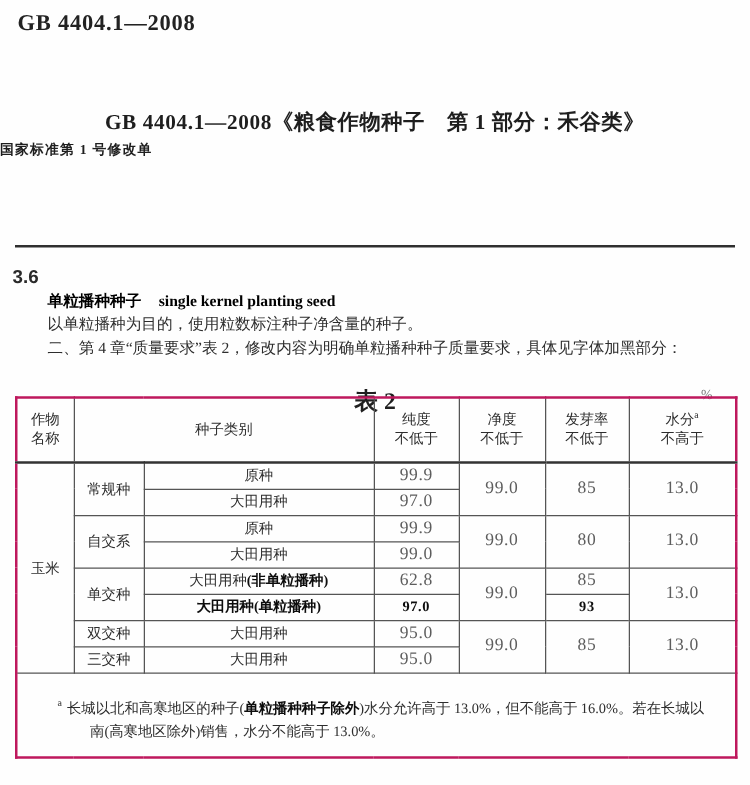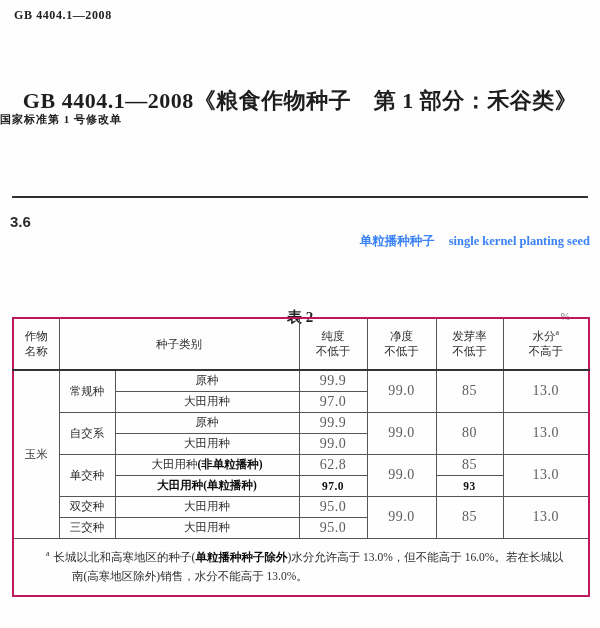--- a/index.html
+++ b/index.html
@@ -10,55 +10,55 @@
     color:#2d2d2d;
   }
   .page {
     position:relative;
     width:600px; height:628px;
     background:#fefefe;
     overflow:hidden;
   }
   .doc-code {
     position:absolute; top:8px; left:14px;
-    font-weight:bold; font-size:12px; letter-spacing:0.6px;
+    font-weight:bold; font-size:18px; letter-spacing:0.6px;
     color:#222;
     font-family:Liberation Serif, serif;
   }
   .title1 {
     position:absolute; top:86px; left:0; width:100%;
-    text-align:center; font-weight:bold; font-size:22px; color:#1e1e1e;
+    text-align:center; font-weight:bold; font-size:17px; color:#1e1e1e;
     letter-spacing:0.5px;
   }
   .title2 {
     position:absolute; top:112px; left:0; width:100%;
     text-align:left; font-weight:bold; font-size:11px; color:#1e1e1e;
     letter-spacing:1px;
   }
   .rule {
     position:absolute; top:196px; left:12px; width:576px; height:2px;
     background:#2f2f2f;
   }
   .content {
     position:absolute; top:213px; left:10px; width:580px;
     font-size:12.5px; line-height:18.5px; color:#2d2d2d;
   }
   .para { text-indent:28px; }
   .clause-no {
     font-family:"Liberation Sans","DejaVu Sans",sans-serif;
     font-weight:600; font-size:15px; color:#2a2a2a;
   }
-  .term-line { text-indent:28px; font-weight:bold; color:#3b82f6;text-align:right; }
+  .term-line { text-indent:28px; font-weight:bold; color:#000000; }
   .term-en { font-family:"Liberation Serif","DejaVu Serif",serif; margin-left:14px; }
   .caption-row {
     position:absolute; top:308px; left:12px; width:576px; height:18px;
   }
   .caption-row .caption {
     display:block; width:100%; text-align:center;
-    font-weight:bold; font-size:15px; color:#1f1f1f;
+    font-weight:bold; font-size:19px; color:#1f1f1f;
   }
   .caption-row .unit {
     position:absolute; right:18px; top:2px;
     font-size:11px; color:#777;
   }
   table.gbtable {
     position:absolute; top:317px; left:12px; width:576px;
     border-collapse:collapse;
     border:2px solid #be185d;
     font-size:11.5px; color:#2d2d2d;
@@ -67,21 +67,21 @@
   .gbtable td { border:1px solid #555; text-align:center; vertical-align:middle; padding:0 2px; }
   .gbtable thead td { border-bottom-width:2px; border-bottom-color:#333; line-height:15px; height:52px; }
   .gbtable tbody tr { height:21px; }
   .num { font-size:14px; color:#5d5d5d; letter-spacing:0.5px; }
   .bold-cell { font-weight:bold; color:#0d0d0d; }
   .bold-cell.num { color:#0d0d0d; font-size:11.5px; }
   .seg-bold { font-weight:bold; color:#0d0d0d; }
   sup.fn { font-size:8px; vertical-align:super; line-height:0; }
   td.footnote-cell {
     text-align:left; font-size:11.5px; line-height:19px;
-    padding:9px 18px 9px 58px; text-indent:-26px; color:#2d2d2d;
+    padding:19px 18px 9px 58px; text-indent:-26px; color:#2d2d2d;
     height:auto;
   }
   td.footnote-cell sup.fn { margin-right:4px; }
 </style>
 </head>
 <body>
 
 <div class="page">
 
   <div class="doc-code">GB 4404.1—2008</div>
@@ -89,20 +89,22 @@
   <div class="title1">GB 4404.1—2008《粮食作物种子　第 1 部分：禾谷类》</div>
   <div class="title2">国家标准第 1 号修改单</div>
 
   <div class="rule"></div>
 
   <div class="content">
     <div class="clause-no">3.6</div>
     <div class="term-line">
       <span>单粒播种种子</span><span class="term-en">single kernel planting seed</span>
     </div>
+    <div class="para">以单粒播种为目的，使用粒数标注种子净含量的种子。</div>
+    <div class="para">二、第 4 章“质量要求”表 2，修改内容为明确单粒播种种子质量要求，具体见字体加黑部分：</div>
   </div>
 
   <div class="caption-row">
     <span class="caption">表 2</span>
     <span class="unit">%</span>
   </div>
 
   <table class="gbtable">
     <colgroup>
       <col style="width:46px">

